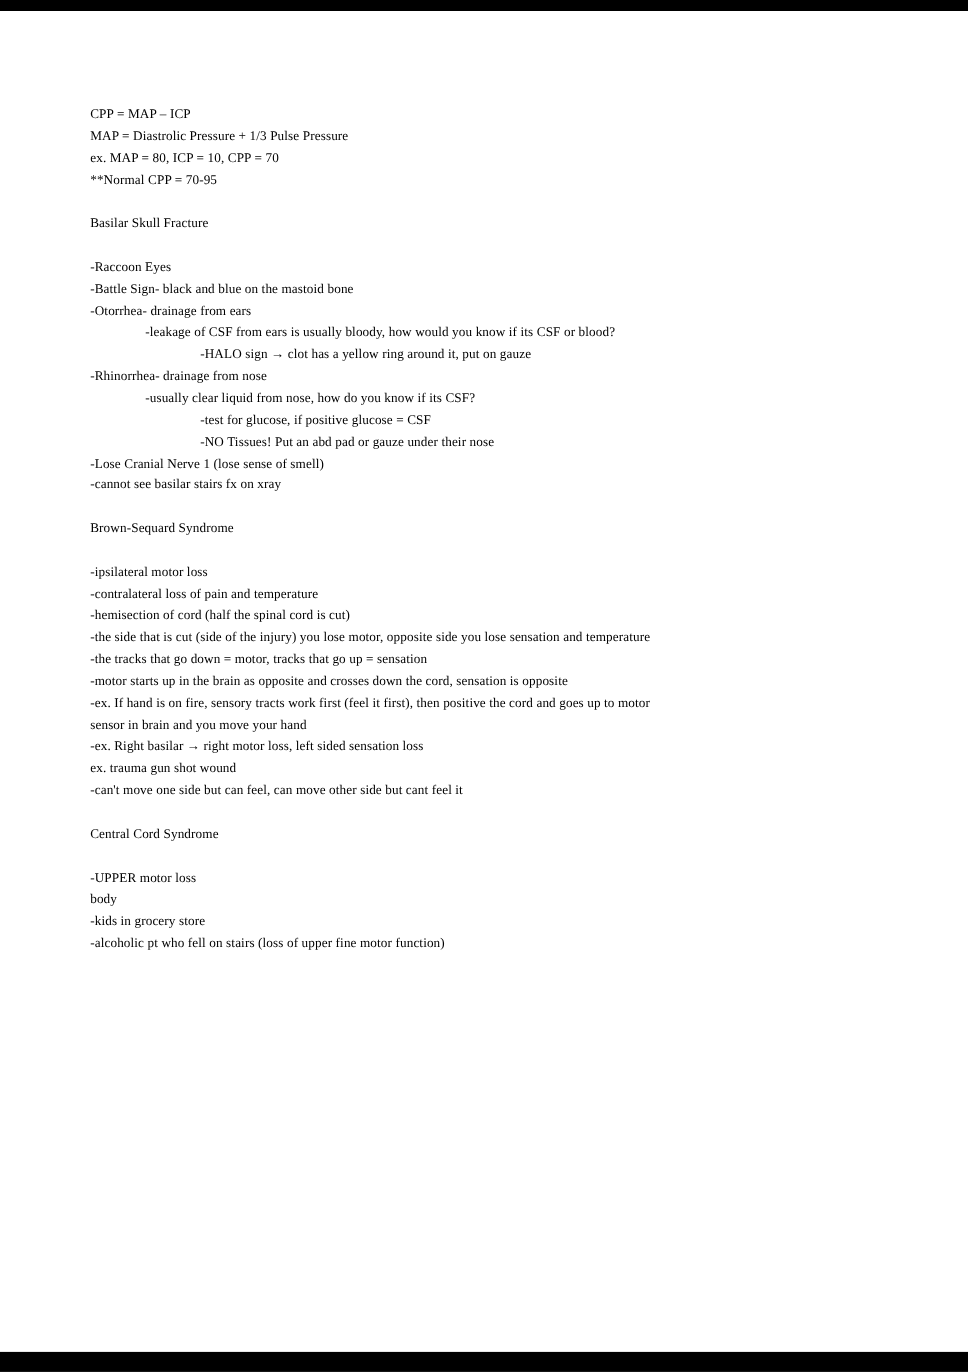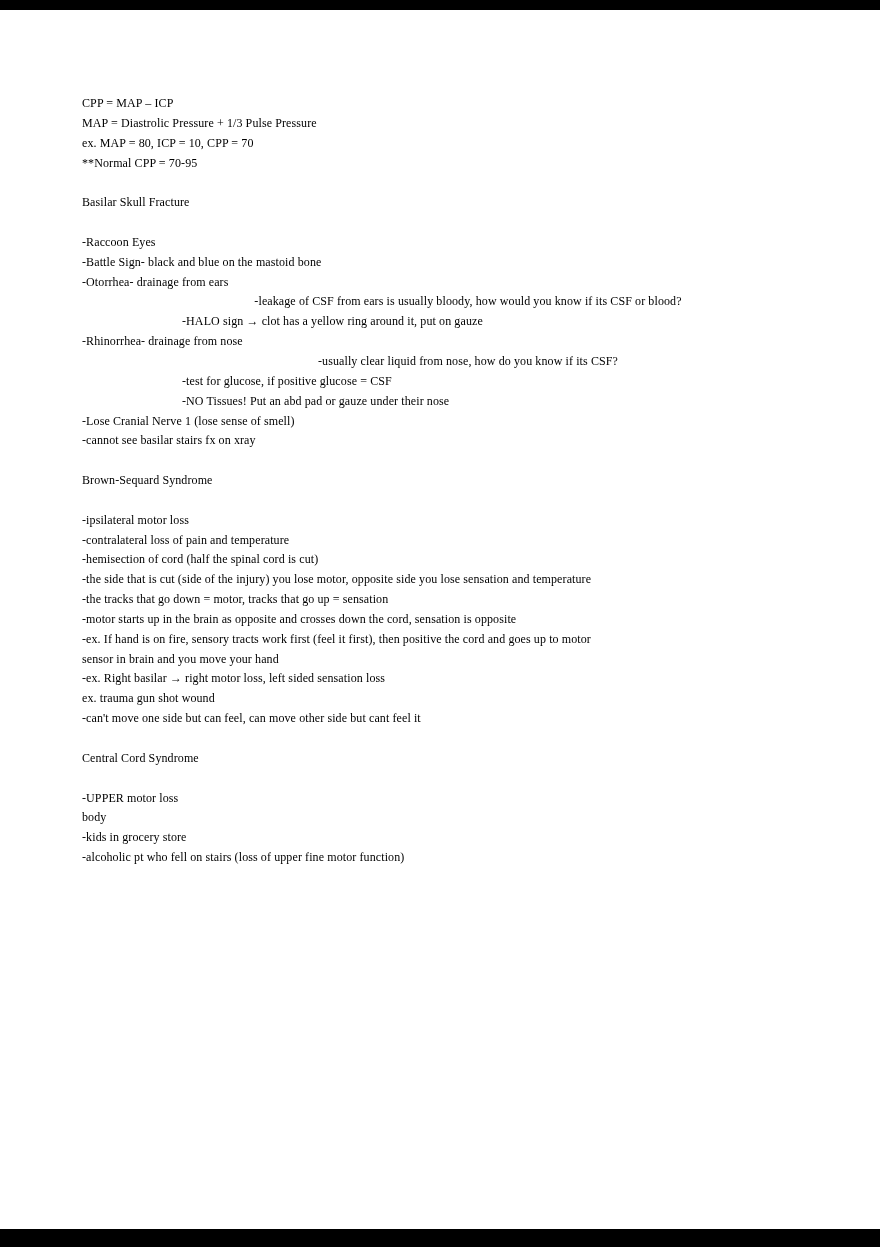--- a/index.html
+++ b/index.html
@@ -21,21 +21,21 @@
     overflow: hidden;
   }
   .line {
     font-size: 12px;
     line-height: 19.85px;
     min-height: 19.85px;
     color: #000000;
     white-space: pre-wrap;
     letter-spacing: 0.1px;
   }
-  .indent-1 { padding-left: 50px; text-align: center; }
+  .indent-1 { padding-left: 50px; }
   .indent-2 { padding-left: 100px; }
   .indent-3 { padding-left: 150px; }
 </style>
 </head>
 <body>
 
 <div class="page">
   <div id="document-content">
       <div class="line">CPP = MAP – ICP</div>
       <div class="line">MAP = Diastrolic Pressure + 1/3 Pulse Pressure</div>

